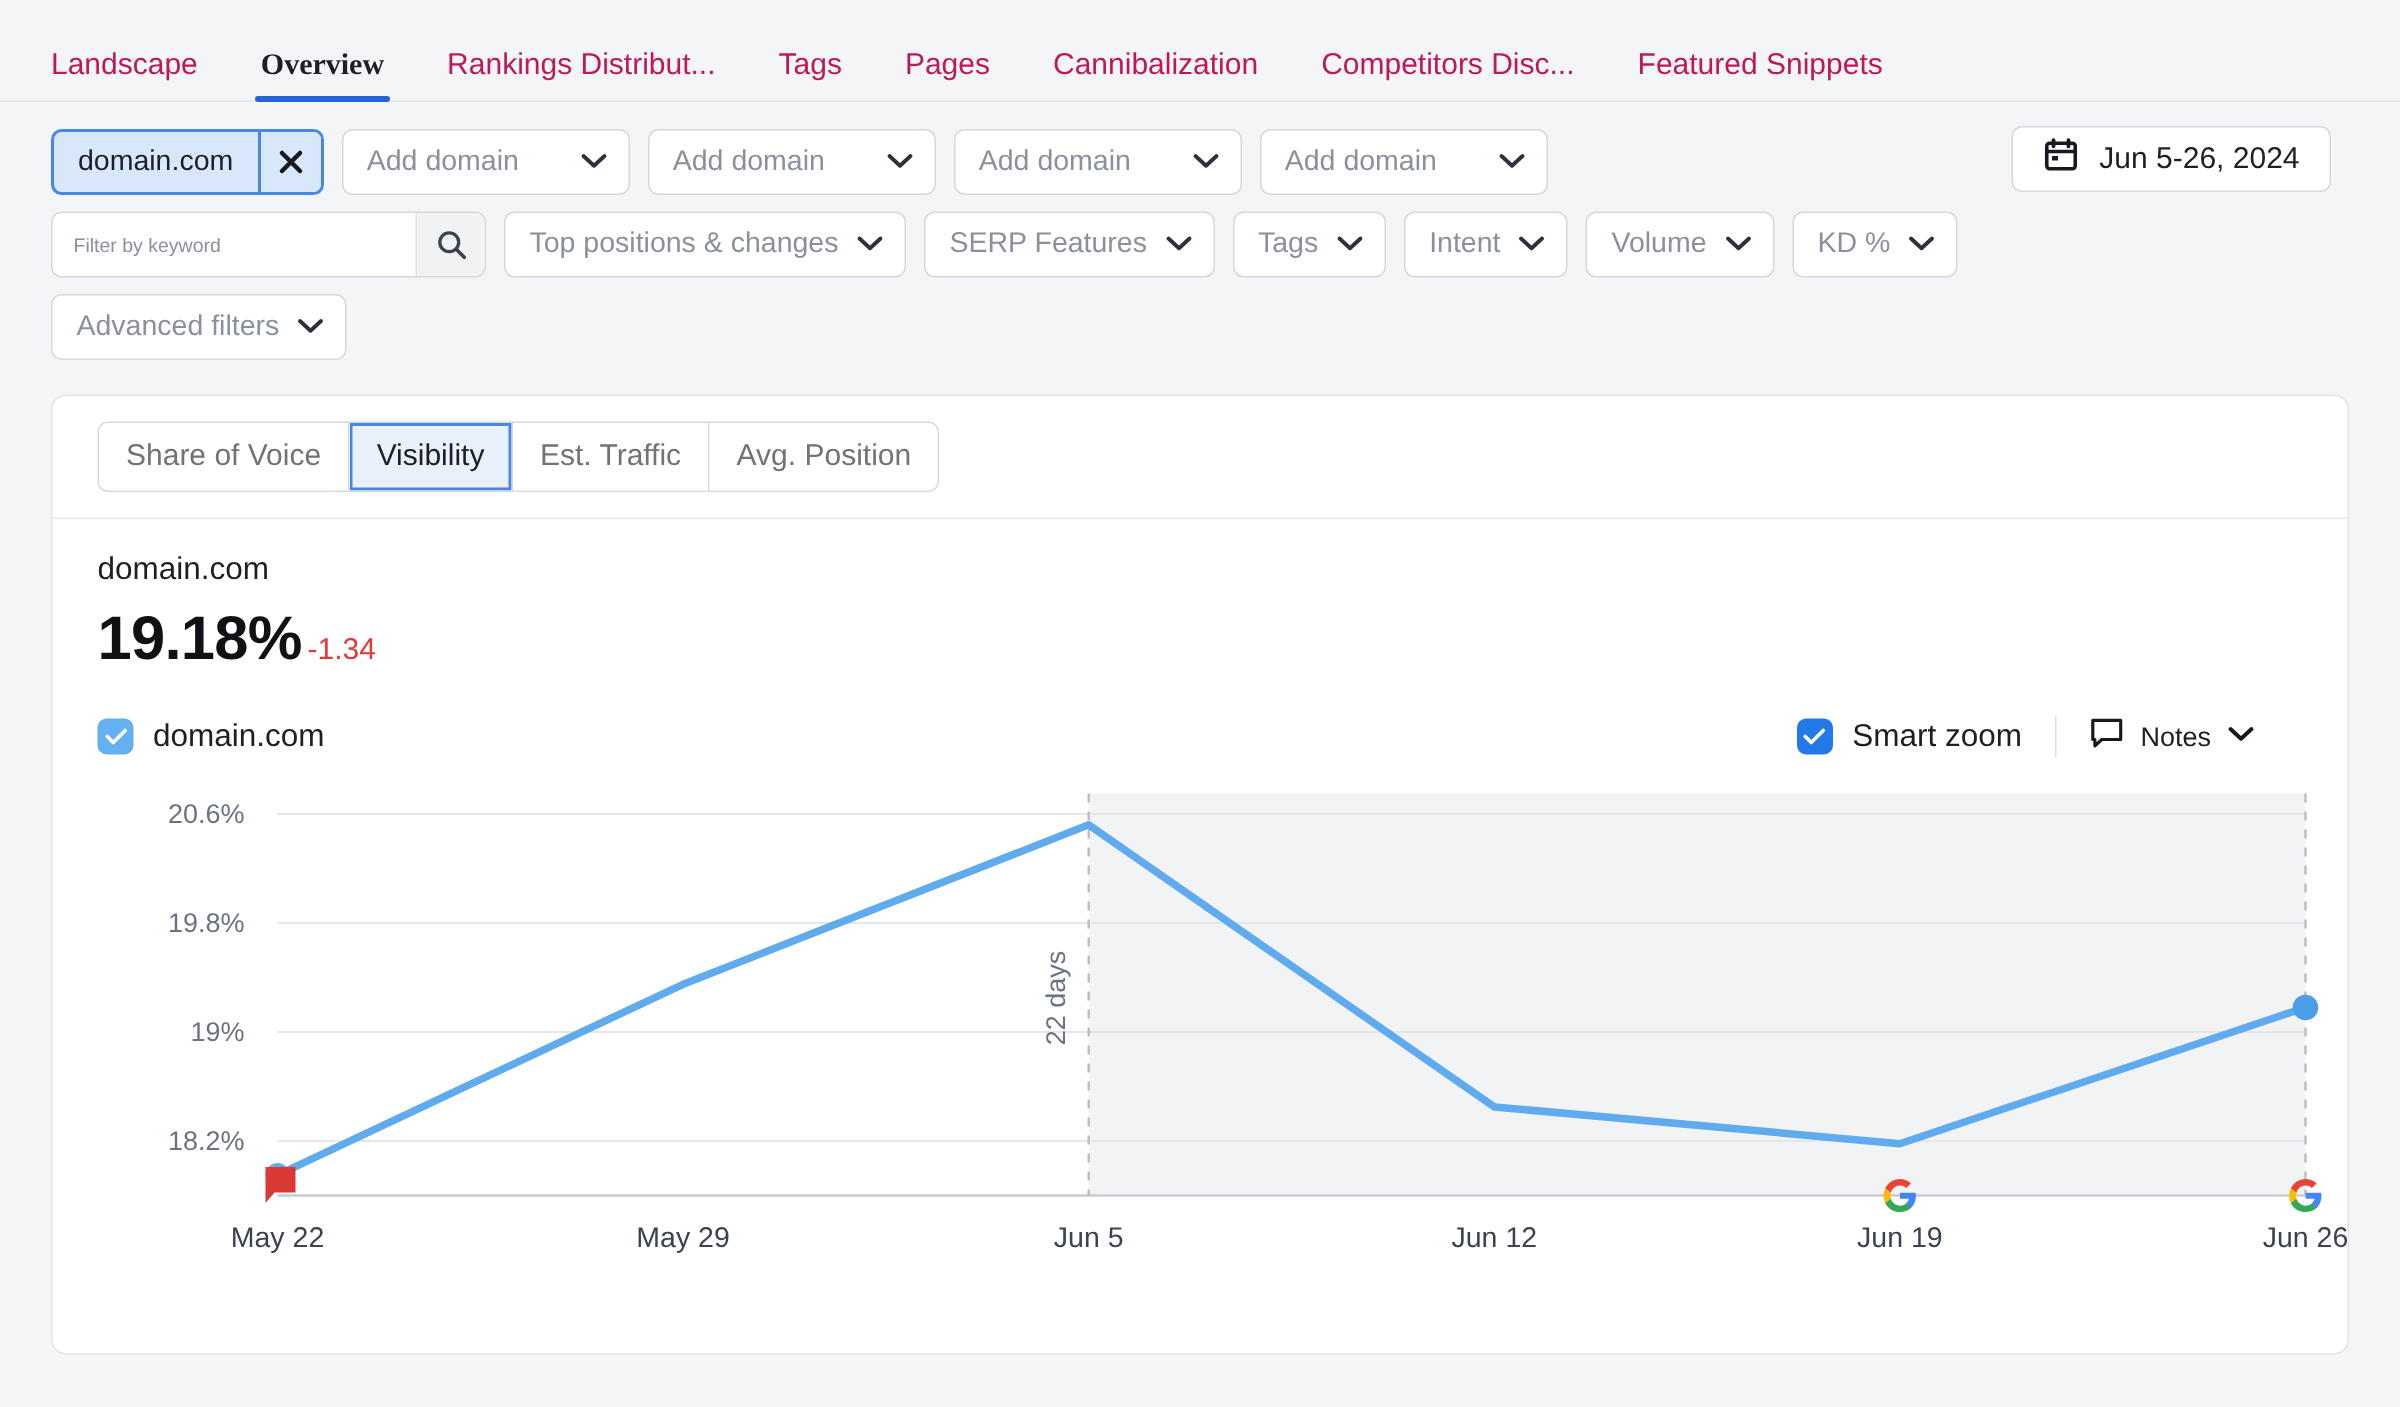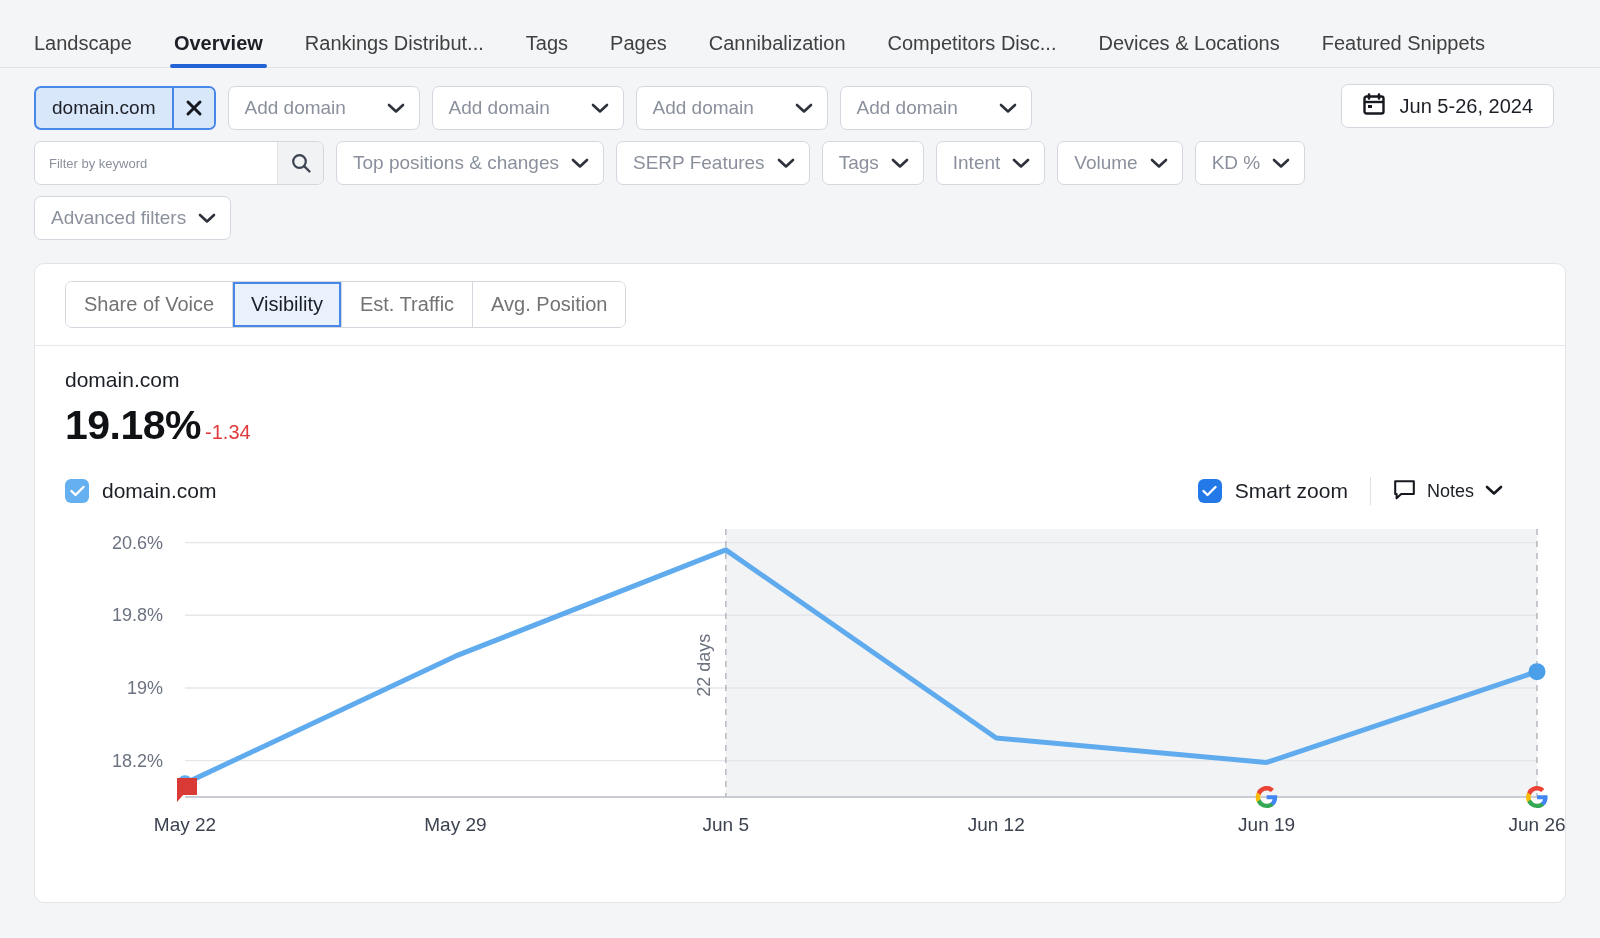--- a/index.html
+++ b/index.html
@@ -18,28 +18,28 @@
     height: 68px;
     background: #f4f5f7;
     display: flex;
     align-items: flex-end;
     padding: 0 0 0 34px;
     border-bottom: 1px solid #e2e4e8;
   }
   .tab {
     position: relative;
     font-size: 20px;
-    color: #404040;
+    color: #be185d;
     padding: 0 0 14px 0;
     margin-right: 42px;
     white-space: nowrap;
     cursor: pointer;
     line-height: 1;
   }
-  .tab.active { color: #1c1f26; font-weight: 600; }
+  .tab.active { color: #1c1f26; font-weight: 600; font-family: Liberation Serif, serif; }
   .tab.active::after {
     content: "";
     position: absolute;
     left: -4px; right: -4px; bottom: -1px;
     height: 4px;
     background: #2463d6;
     border-radius: 2px;
   }
 
   
@@ -206,21 +206,20 @@
 <body>
 
 <div class="tabbar">
   <div class="tab"><span>Landscape</span></div>
   <div class="tab active"><span>Overview</span></div>
   <div class="tab"><span>Rankings Distribut...</span></div>
   <div class="tab"><span>Tags</span></div>
   <div class="tab"><span>Pages</span></div>
   <div class="tab"><span>Cannibalization</span></div>
   <div class="tab"><span>Competitors Disc...</span></div>
-  <div class="tab"><span>Devices &amp; Locations</span></div>
   <div class="tab"><span>Featured Snippets</span></div>
 </div>
 
 <div class="filters">
 
   <div class="filter-row">
     <div class="chip-domain">
       <div class="chip-text">domain.com</div>
       <div class="chip-x">
         <svg width="20" height="20" viewBox="0 0 20 20" aria-hidden="true">

